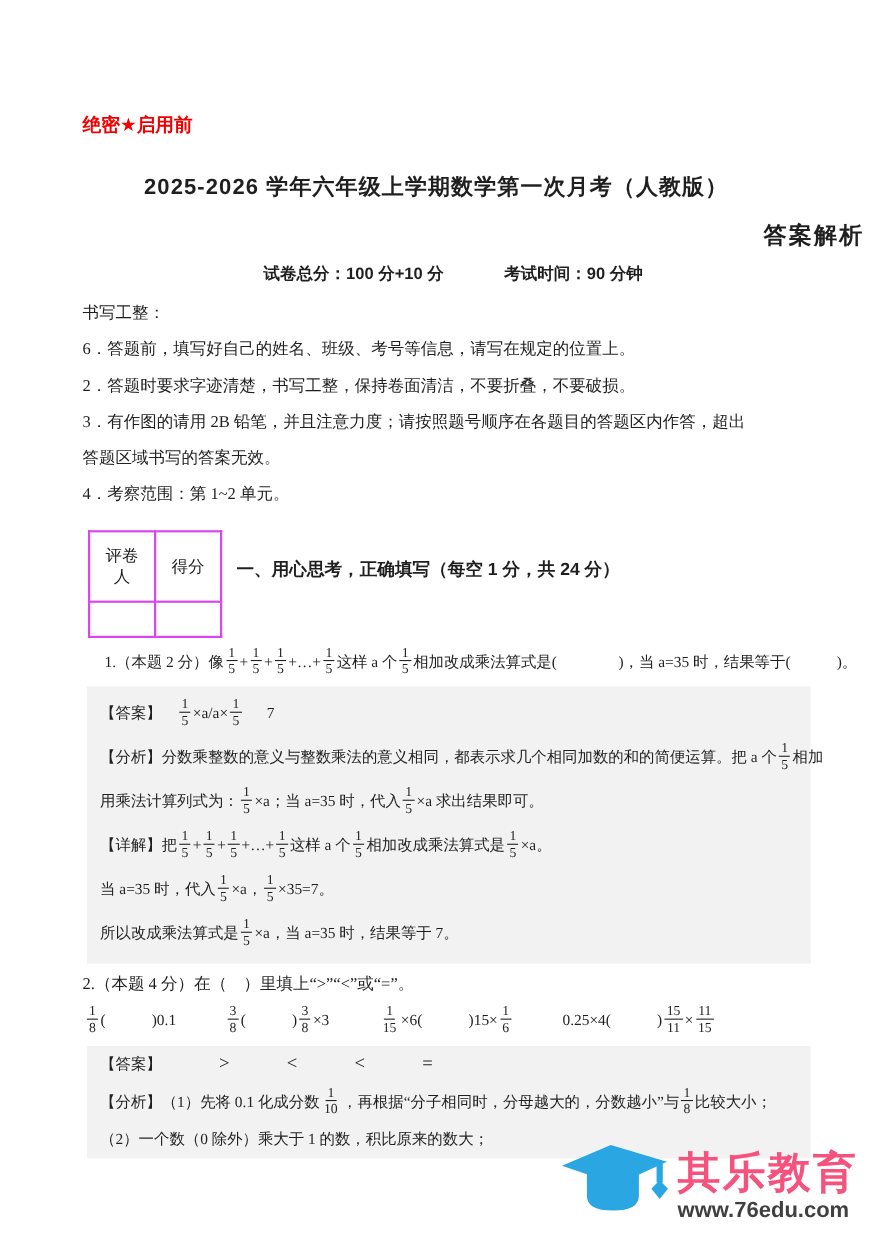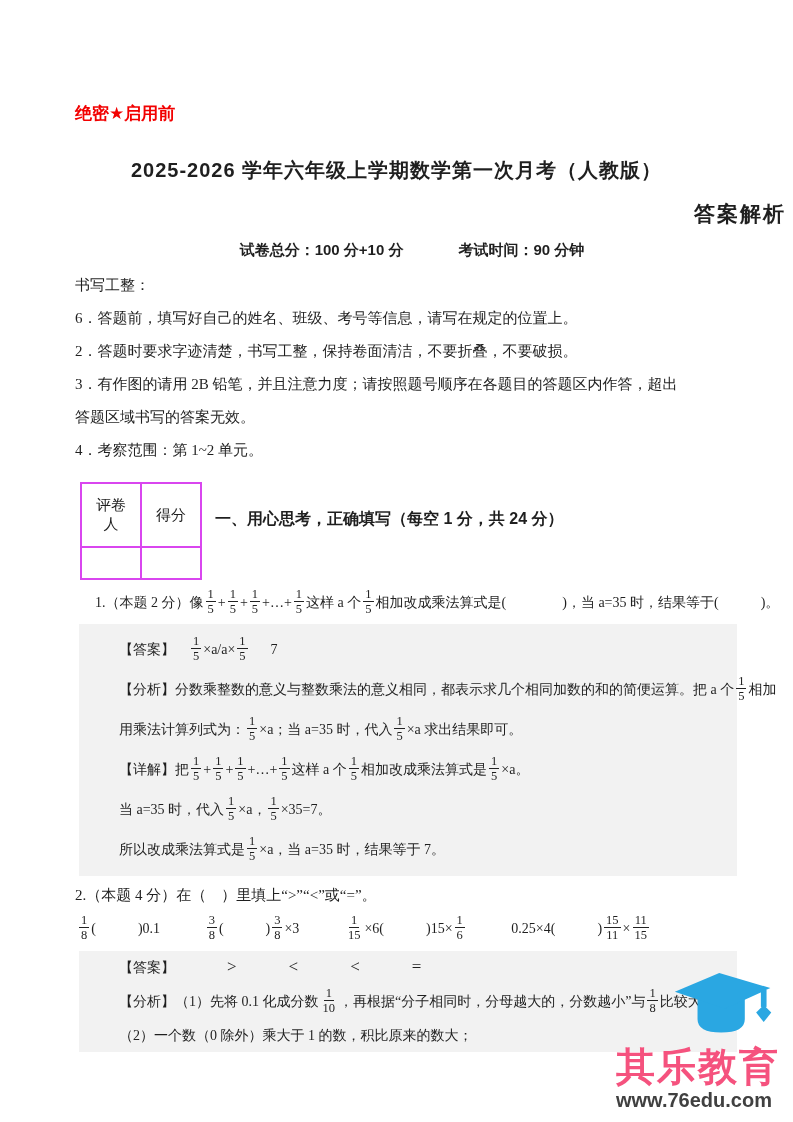--- a/index.html
+++ b/index.html
@@ -43,41 +43,41 @@
   .sec-heading {
     font-size:16px; font-weight:bold; margin:26px 0 0 13px; line-height:22px;
     font-family:"Liberation Sans","DejaVu Sans",sans-serif;
   }
   .q-line {
     margin:4px 10px 0 88px; font-size:14px; line-height:38px; white-space:pre;
   }
   .ans-block {
     margin:2px 0 0 72px; width:658px; background:#f2f2f2; padding:6px 12px;
   }
-  .ans-block .b-line { font-size:14px; line-height:40px; white-space:pre;margin-left:28px; }
+  .ans-block .b-line { font-size:14px; line-height:40px; white-space:pre; }
   .ans-block-2 { padding:2px 12px; }
   .ans-block-2 .b-line.plain { line-height:28px; }
   .ans-block-2 .b-line.rich { line-height:40px; }
   .q2-text { margin:8px 40px 0 68px; font-size:15px; line-height:22px; white-space:pre-wrap; }
   .cmp-row {
     display:flex; justify-content:space-between; margin:3px 135px 0 70px;
     font-size:14px; line-height:40px; white-space:pre;
   }
   .ans2 { line-height:28px; font-size:15px; white-space:pre; }
   .ans2-label { }
   .ans2-val { display:inline-block; margin-left:52px; font-size:17px; }
   .ans2-val:first-of-type { margin-left:68px; }
   .frac {
     display:inline-flex; flex-direction:column; align-items:center;
     vertical-align:middle; margin:0 2px; line-height:1.15; font-size:12.5px;
     transform:translateY(-2px);
   }
   .frac .fn { display:block; border-bottom:1px solid #222; padding:0 2px; }
   .frac .fd { display:block; padding:0 2px; }
-  .footer { position:absolute; right:6px; bottom:8px; display:flex; align-items:flex-end;flex-direction:column; }
+  .footer { position:absolute; right:6px; bottom:8px; display:flex; align-items:flex-end; }
   .cap-wrap { width:104px; height:80px; margin-right:4px; }
   .brand-text { padding-bottom:2px; }
   .brand {
     color:#f5527e; font-weight:bold; font-size:39px; line-height:42px;
     letter-spacing:2px; font-family:"Liberation Sans","DejaVu Sans",sans-serif;
   }
   .url {
     color:#404040; font-weight:bold; font-size:20px; line-height:24px;
     font-family:"Liberation Sans","DejaVu Sans",sans-serif;
   }

